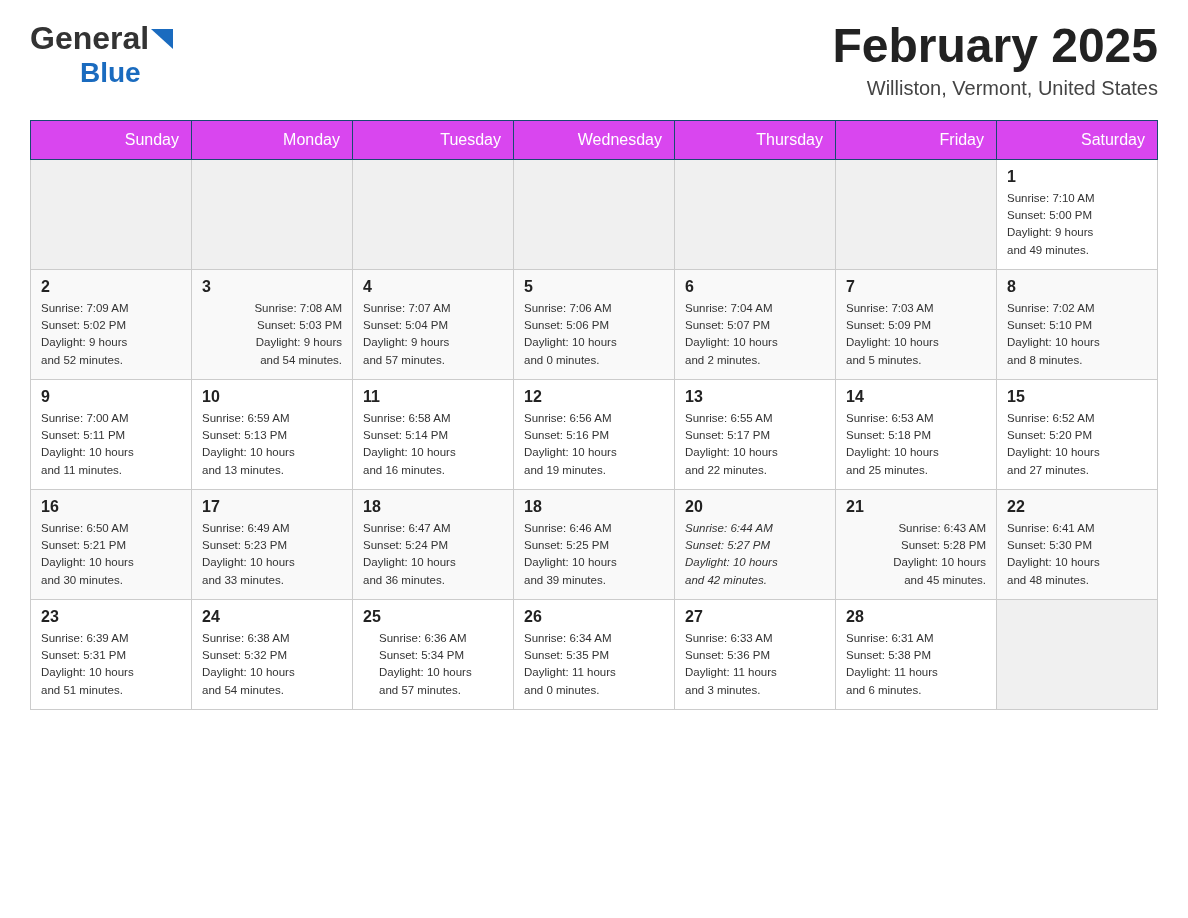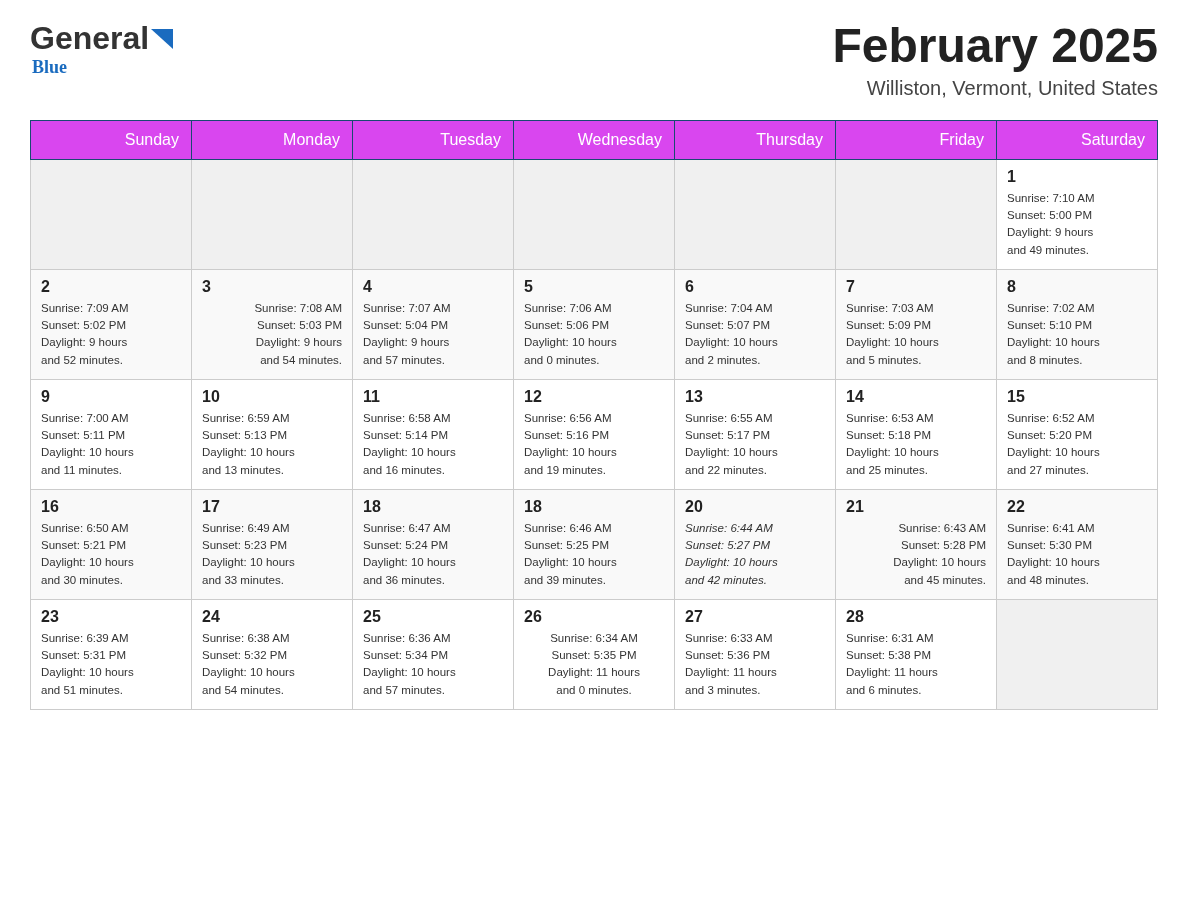--- a/index.html
+++ b/index.html
@@ -92,21 +92,21 @@
 
 <div class="header">
   <div class="logo-wrap">
     <div class="logo-row1">
       <span style="font-size:32px;font-weight:bold;color:#333;font-family:Arial,sans-serif;">General</span>
       <svg width="22" height="22" viewBox="0 0 22 22" style="margin-left:2px;margin-top:2px;">
         <polygon points="0,0 22,0 22,20" fill="#1a6bbf"></polygon>
       </svg>
     </div>
     <div class="logo-row2">
-      <span style="font-size:18px;font-weight:bold;color:#1a6bbf;font-family:Liberation Serif, serif;">Blue</span>
+      <span style="font-size:28px;font-weight:bold;color:#1a6bbf;font-family:Liberation Sans, sans-serif;margin-left:48px;">Blue</span>
     </div>
   </div>
   <div class="title-section">
     <div class="month-title">February 2025</div>
     <div class="location">Williston, Vermont, United States</div>
   </div>
 </div>
 
 <table class="calendar">
   <thead>
@@ -299,28 +299,28 @@
         </td>
         <td>
           <span class="day-number">24</span>
           <div class="day-info" style="white-space: pre-line;">Sunrise: 6:38 AM
 Sunset: 5:32 PM
 Daylight: 10 hours
 and 54 minutes.</div>
         </td>
         <td>
           <span class="day-number">25</span>
-          <div class="day-info" style="white-space: pre-line;">Sunrise: 6:36 AM
+          <div class="day-info" style="white-space: pre-line; margin-left: 16px;">Sunrise: 6:36 AM
 Sunset: 5:34 PM
 Daylight: 10 hours
 and 57 minutes.</div>
         </td>
         <td>
           <span class="day-number">26</span>
-          <div class="day-info" style="white-space: pre-line; text-align: center;">Sunrise: 6:34 AM
+          <div class="day-info" style="white-space: pre-line;">Sunrise: 6:34 AM
 Sunset: 5:35 PM
 Daylight: 11 hours
 and 0 minutes.</div>
         </td>
         <td>
           <span class="day-number">27</span>
           <div class="day-info" style="white-space: pre-line;">Sunrise: 6:33 AM
 Sunset: 5:36 PM
 Daylight: 11 hours
 and 3 minutes.</div>

